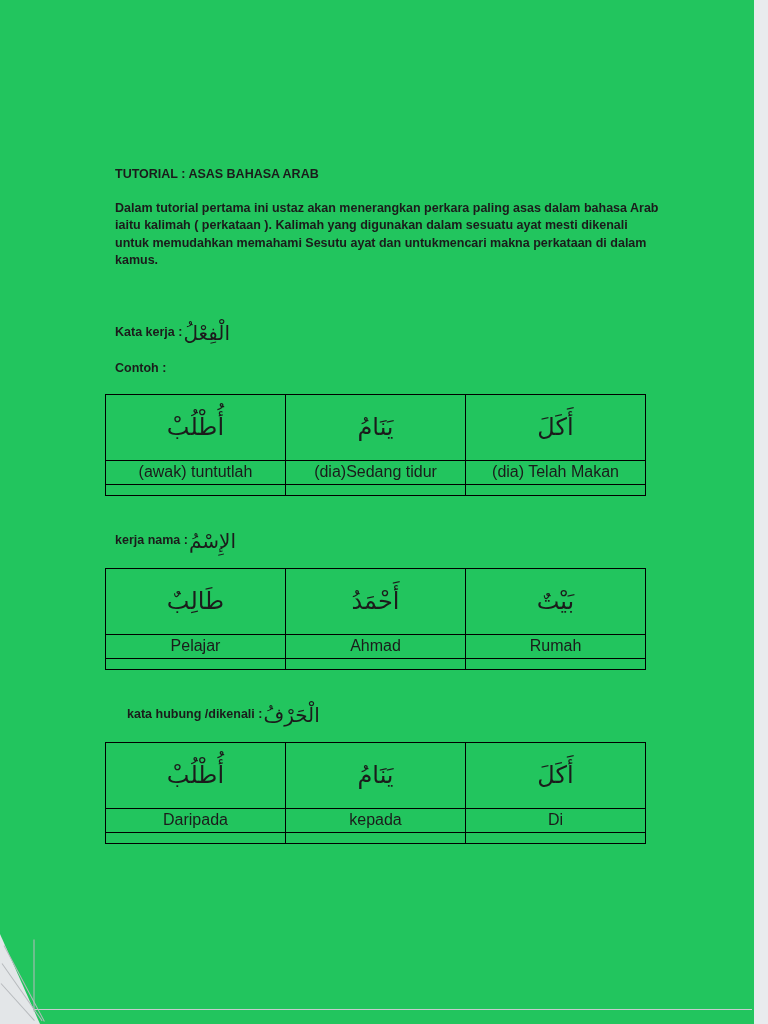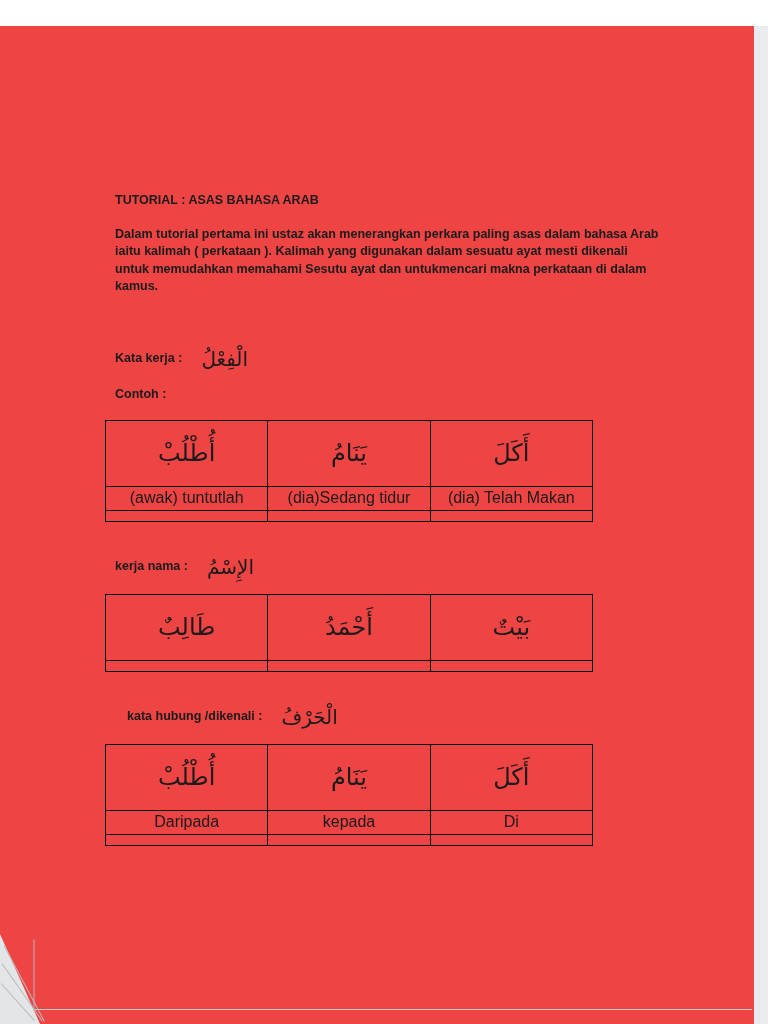--- a/index.html
+++ b/index.html
@@ -5,22 +5,21 @@
   * { margin:0; padding:0; box-sizing:border-box; }
   html,body { width:768px; height:1024px; }
   body {
     background:#ffffff;
     font-family:"Liberation Sans", sans-serif;
     position:relative;
     overflow:hidden;
   }
   .page {
     position:absolute; inset:0;
-    background:#ef4444;
-    margin-top:26px;
+    background:#22c55e;
   }
   .edge-right {
     position:absolute; top:0; right:0;
     width:14px; height:100%;
     background:#e9ebee;
   }
   .edge-bottom-line {
     position:absolute; left:34px; right:16px; bottom:14px;
     border-top:1px solid #c9cccf;
   }
@@ -42,32 +41,32 @@
     font-weight:700;
     font-size:12.5px;
     line-height:17.5px;
   }
   .title     { margin-bottom:16px; }
   .bismillah { margin-bottom:14px; }
   .para1     { margin-bottom:48px; }
   .para2     { margin-bottom:13px; }
 
   .inline-line {
-    display:flex; align-items:center; gap:19px;
+    display:flex; align-items:center; gap:1px;
     height:30px; margin-bottom:12px;
   }
   .contoh { margin-bottom:16px; height:18px; }
 
   .arabic { font-family:"DejaVu Sans", sans-serif; font-weight:400; direction:rtl; }
   .arabic-inline { font-size:20px; line-height:30px; }
 
   table.wtable {
     border-collapse:collapse;
     table-layout:fixed;
-    width:488px;
+    width:541px;
     margin-left:-10px;
     margin-bottom:30px;
   }
   table.wtable td { border:1px solid #000; text-align:center; }
   .arabic-row td {
     height:66px; vertical-align:middle;
     font-size:24px; line-height:1;
     font-family:"DejaVu Sans", sans-serif; font-weight:400;
   }
   .label-row td { height:24px; font-size:16px; font-weight:400; vertical-align:middle; }
@@ -121,20 +120,25 @@
       <span class="arabic arabic-inline">الإِسْمُ</span>
     </div>
 
     <table class="wtable">
       <tbody>
           <tr class="arabic-row">
         <td class="arabic">طَالِبٌ</td>
         <td class="arabic">أَحْمَدُ</td>
         <td class="arabic">بَيْتٌ</td>
       </tr>
+      <tr class="label-row">
+        <td>Pelajar</td>
+        <td>Ahmad</td>
+        <td>Rumah</td>
+      </tr>
       <tr class="empty-row">
         <td></td>
         <td></td>
         <td></td>
       </tr>
     </tbody>
       </table>
 
     <div class="inline-line indent">
       <span>kata hubung /dikenali :</span>

